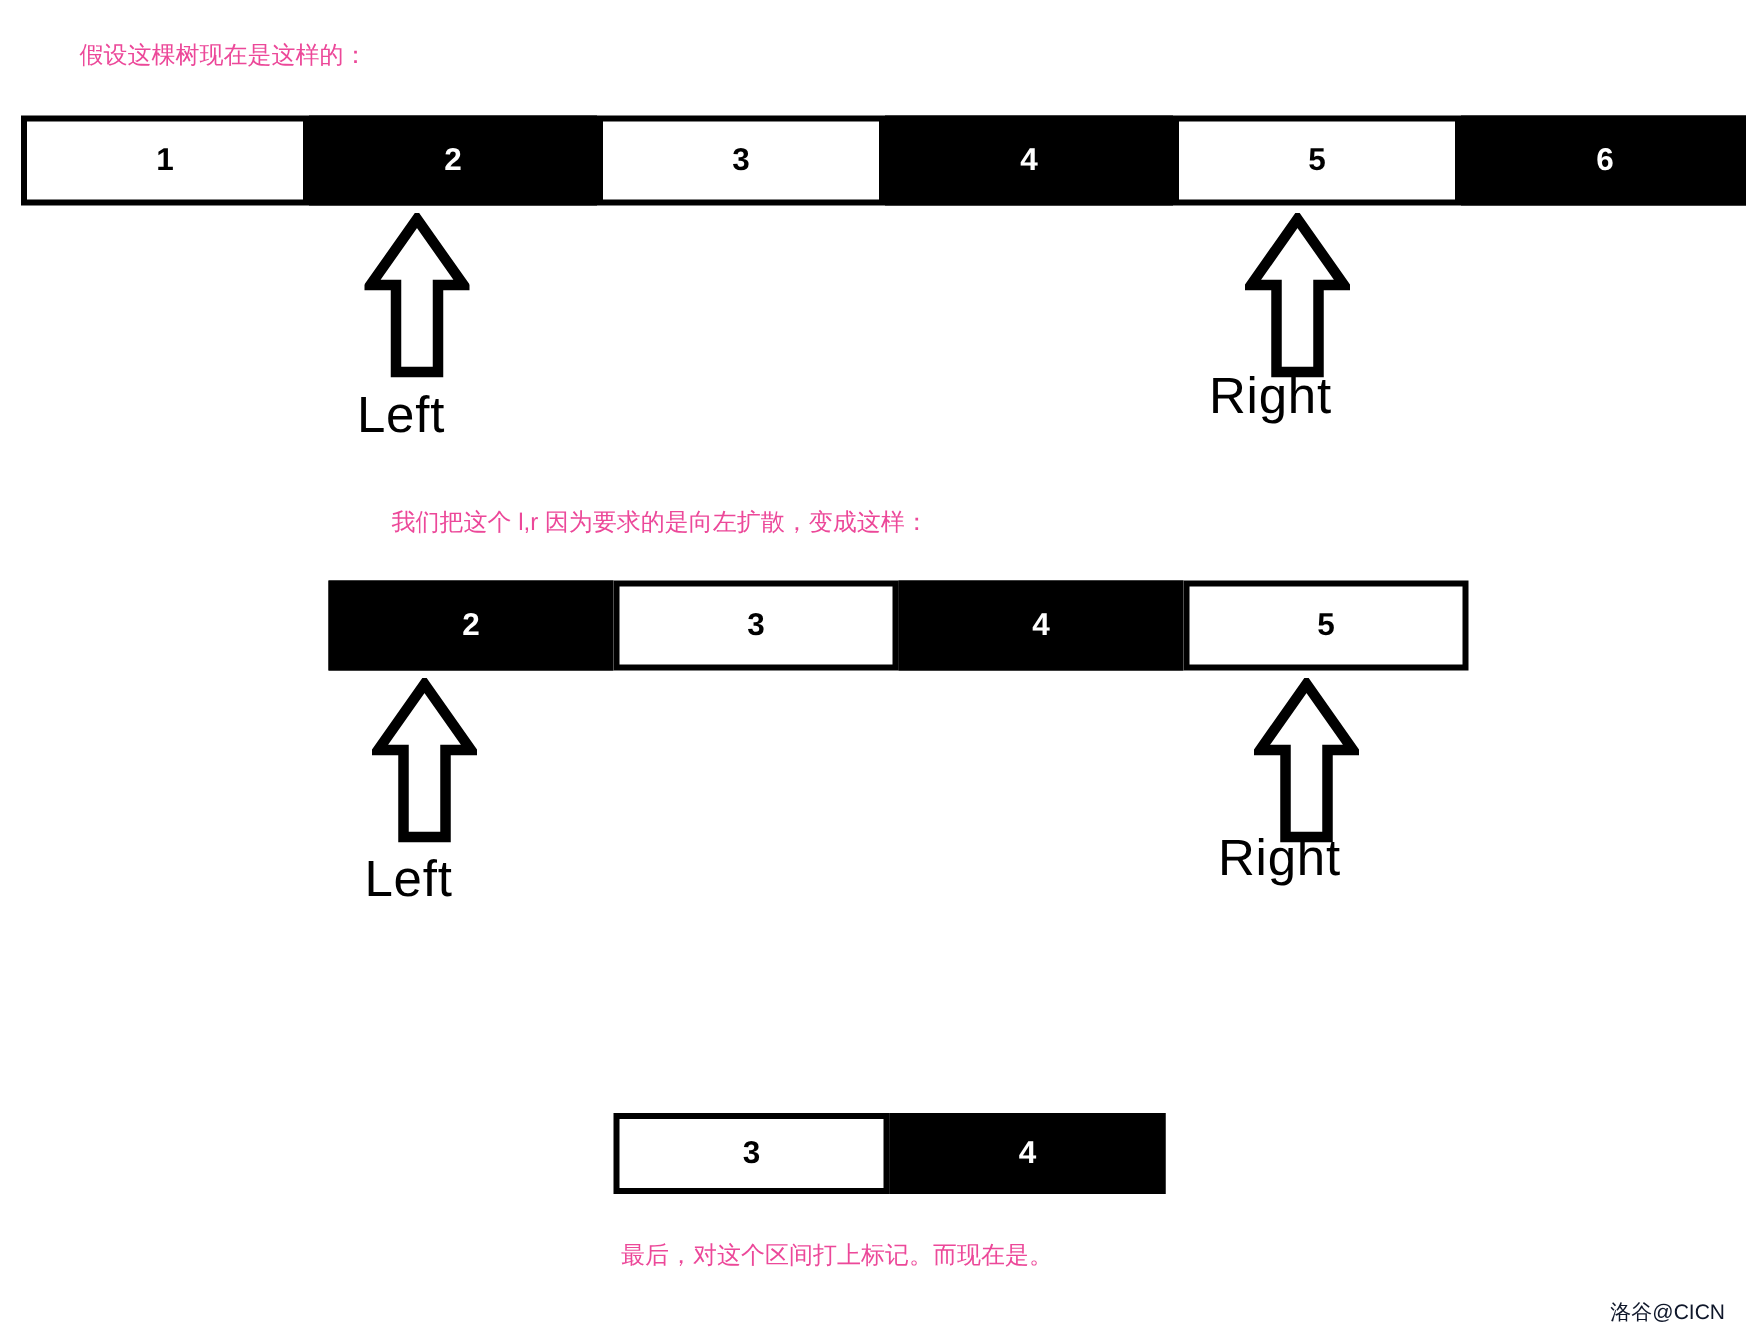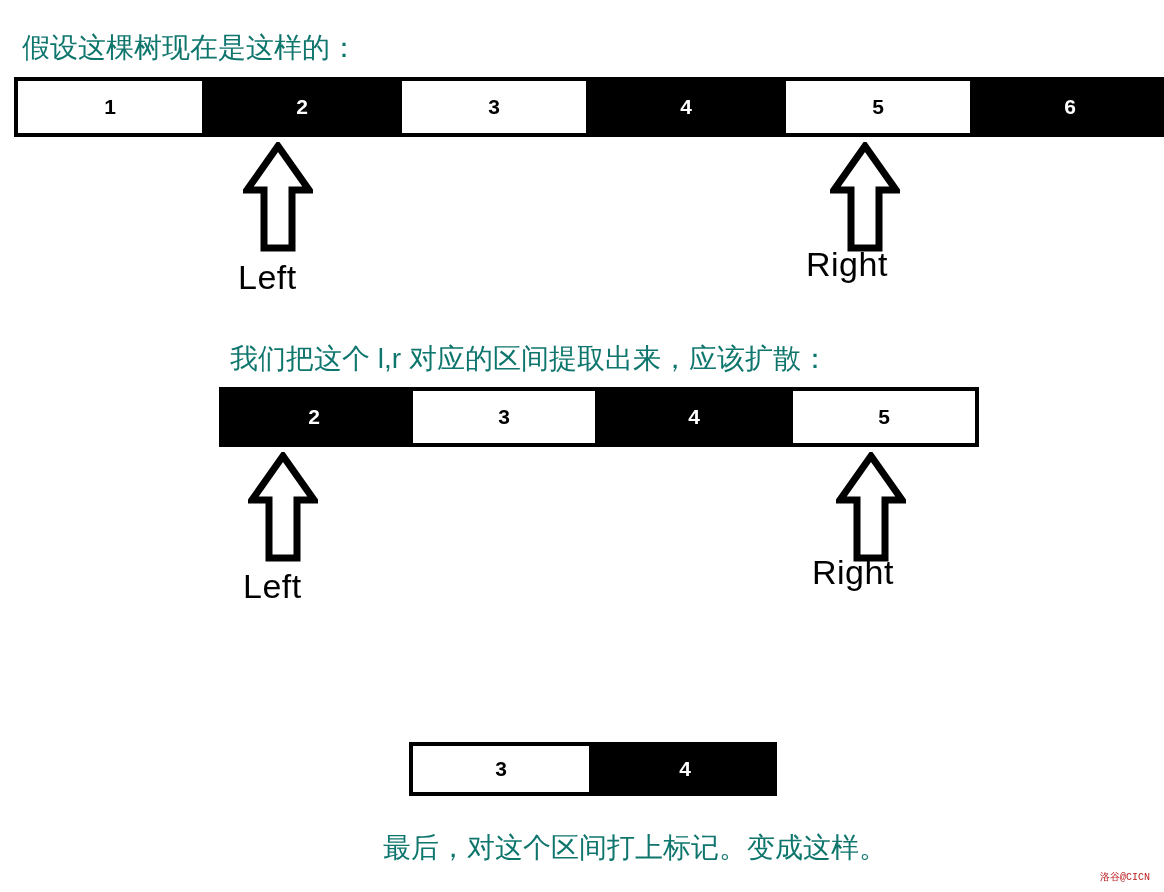--- a/index.html
+++ b/index.html
@@ -15,36 +15,36 @@
     position: relative;
     overflow: hidden;
   }
   .canvas {
     position: relative;
     width: 1164px;
     height: 892px;
   }
   .caption {
     position: absolute;
-    font-size: 28px;
+    font-size: 16px;
     line-height: 1.55;
-    color: #0f766e;
+    color: #ec4899;
     white-space: pre-wrap;
+    margin-left: 31px;
   }
   .caption-1 { left: 22px; top: 26px; }
   .caption-2 { left: 230px; top: 337px; }
   .caption-3 { left: 22px; top: 653px; width: 1120px; }
   .caption-4 { left: 383px; top: 826px; }
   .watermark {
     position: absolute;
     right: 14px;
     bottom: 8px;
-    font-size: 10px;
-    color: #b91c1c;
-    font-family: Liberation Mono, monospace;
+    font-size: 14px;
+    color: #0f172a;
   }
 
   .row {
     position: absolute;
     display: flex;
   }
   .cell {
     box-sizing: border-box;
     display: flex;
     align-items: center;
@@ -108,21 +108,21 @@
   </div>
   <div class="arrow-label" style="left:238px; top:258px;">Left</div>
 
   <div class="arrow" style="left:830px; top:142px;">
     <svg width="70" height="110" viewBox="0 0 70 110">
       <polygon points="35,4 66,48 49,48 49,106 21,106 21,48 4,48" fill="#ffffff" stroke="#000000" stroke-width="7" stroke-linejoin="miter"></polygon>
     </svg>
   </div>
   <div class="arrow-label" style="left:806px; top:245px;">Right</div>
 
-  <div class="caption caption-2">我们把这个 l,r 对应的区间提取出来，应该扩散：</div>
+  <div class="caption caption-2">我们把这个 l,r 因为要求的是向左扩散，变成这样：</div>
 
   <div class="row row-2">
     <div class="cell dark">2</div>
     <div class="cell light">3</div>
     <div class="cell dark">4</div>
     <div class="cell light">5</div>
   </div>
 
   <div class="arrow" style="left:248px; top:452px;">
     <svg width="70" height="110" viewBox="0 0 70 110">
@@ -137,17 +137,17 @@
     </svg>
   </div>
   <div class="arrow-label" style="left:812px; top:553px;">Right</div>
 
 
   <div class="row row-3">
     <div class="cell light">3</div>
     <div class="cell dark">4</div>
   </div>
 
-  <div class="caption caption-4">最后，对这个区间打上标记。变成这样。</div>
+  <div class="caption caption-4">最后，对这个区间打上标记。而现在是。</div>
 
   <div class="watermark">洛谷@CICN</div>
 
 </div>
 
 </body></html>

